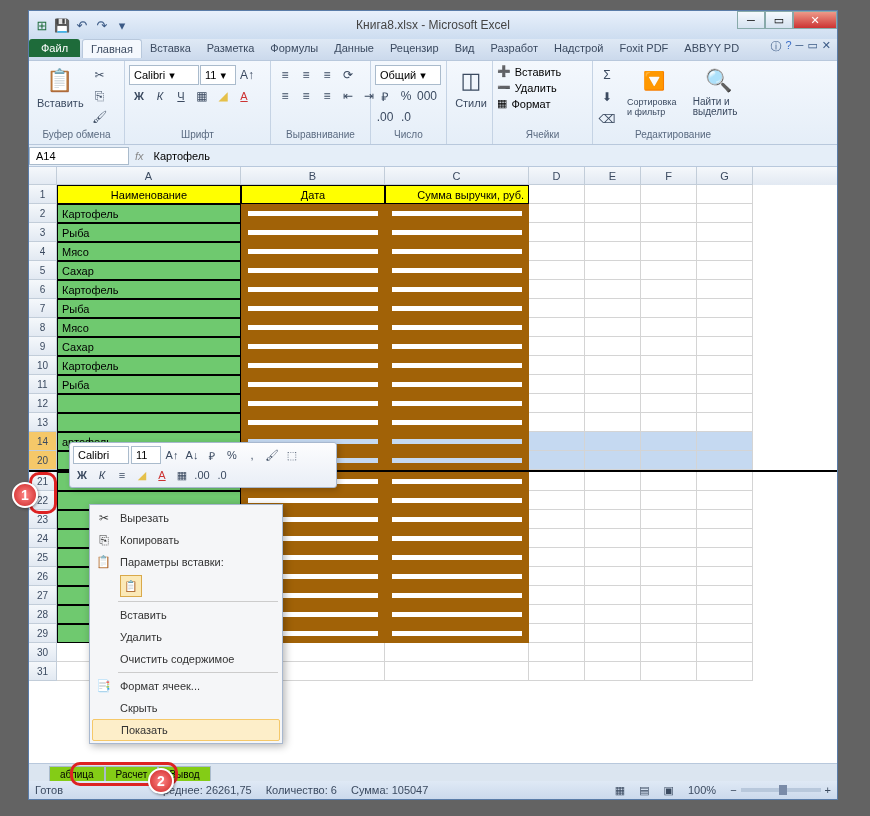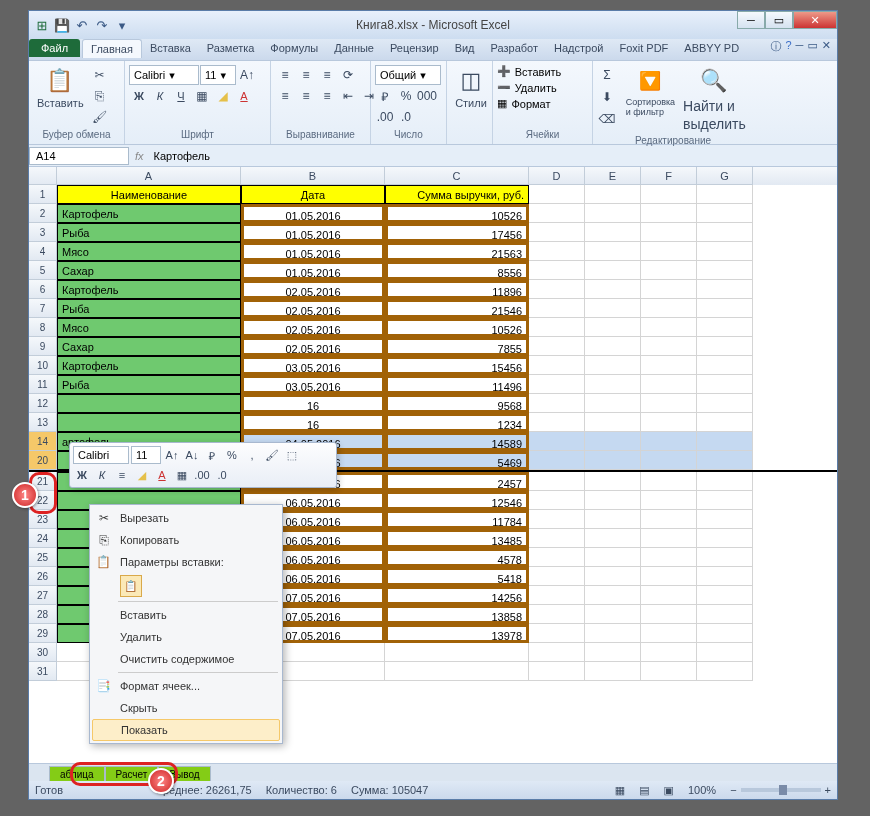--- a/index.html
+++ b/index.html
@@ -35,21 +35,21 @@
 .corner{width:28px;border-right:1px solid #c2cdd9;border-bottom:1px solid #c2cdd9}
 .colhead{border-right:1px solid #c2cdd9;border-bottom:1px solid #c2cdd9;text-align:center;font-size:11px;color:#3b4a60;line-height:18px}
 .colhead.A{width:184px}.colhead.B{width:144px}.colhead.C{width:144px}.colhead.D{width:56px}.colhead.E{width:56px}.colhead.F{width:56px}.colhead.G{width:56px}
 .row{display:flex;height:19px}
 .rowhead{width:28px;background:linear-gradient(#f5f8fb,#e2e9f2);border-right:1px solid #c2cdd9;border-bottom:1px solid #c2cdd9;text-align:center;font-size:10px;color:#3b4a60;line-height:19px}
 .rowhead.sel{background:#f5c869}
 .cell{border-right:1px solid #d4d4d4;border-bottom:1px solid #d4d4d4;padding:0 4px;font-size:11px;line-height:19px;overflow:hidden;white-space:nowrap}
 .cell.A{width:184px}.cell.B{width:144px;text-align:center}.cell.C{width:144px;text-align:right}.cell.D{width:56px}.cell.E{width:56px}.cell.F{width:56px}.cell.G{width:56px}
 .hdr{background:#ffff00;text-align:center;font-weight:normal;border:1px solid #000}
 .namecell{background:#6fc96f;border:1px solid #000}
-.bcell{border:3px solid #a16207;text-align:center}
+.bcell{border:7px solid #a16207;text-align:center}
 .selrow .cell{background:#c5d9f1}
 .selrow .namecell{background:#6fc96f}
 .thickline{height:2px;background:#000;width:100%}
 .minitoolbar{position:absolute;left:40px;top:431px;background:linear-gradient(#fdfdfe,#e9eef6);border:1px solid #a8b8cf;border-radius:3px;padding:3px;box-shadow:2px 2px 6px rgba(0,0,0,.2);width:268px;display:flex;flex-direction:column;gap:2px}
 .mt-row{display:flex;gap:2px;align-items:center}
 .mt-combo{height:18px;border:1px solid #abc;background:#fff;padding:0 4px;font-size:10px;display:flex;align-items:center}
 .mt-btn{width:18px;height:18px;display:flex;align-items:center;justify-content:center;font-size:11px;color:#3b4a60}
 .ctxmenu{position:absolute;left:60px;top:493px;background:#f5f6f8;border:1px solid #a8b8cf;box-shadow:2px 2px 8px rgba(0,0,0,.3);width:194px;padding:2px}
 .ctx-item{height:22px;display:flex;align-items:center;padding-left:28px;font-size:11px;color:#333;position:relative}
 .ctx-item.hl{background:#fdeec9;border:1px solid #f5c869;border-radius:2px}
@@ -220,21 +220,21 @@
         <div class="smallbtn">Σ</div>
         <div class="smallbtn">⬇</div>
         <div class="smallbtn">⌫</div>
       </div>
       <div class="bigbtn">
             <div class="bigico" style="font-size:18px">🔽</div>
             <span style="font-size:9px;line-height:10px">Сортировка и фильтр</span>
           </div>
       <div class="bigbtn">
             <div class="bigico">🔍</div>
-            <span style="font-size:14px;line-height:18px">Найти и выделить</span>
+            <span style="font-size:10px;line-height:10px">Найти и выделить</span>
           </div>
     </div>
     <div class="rgroup-label">Редактирование</div>
   </div>
 </div>
 
 <div class="namebox-row">
   <div class="namebox">
         <span>A14</span>
       </div>

